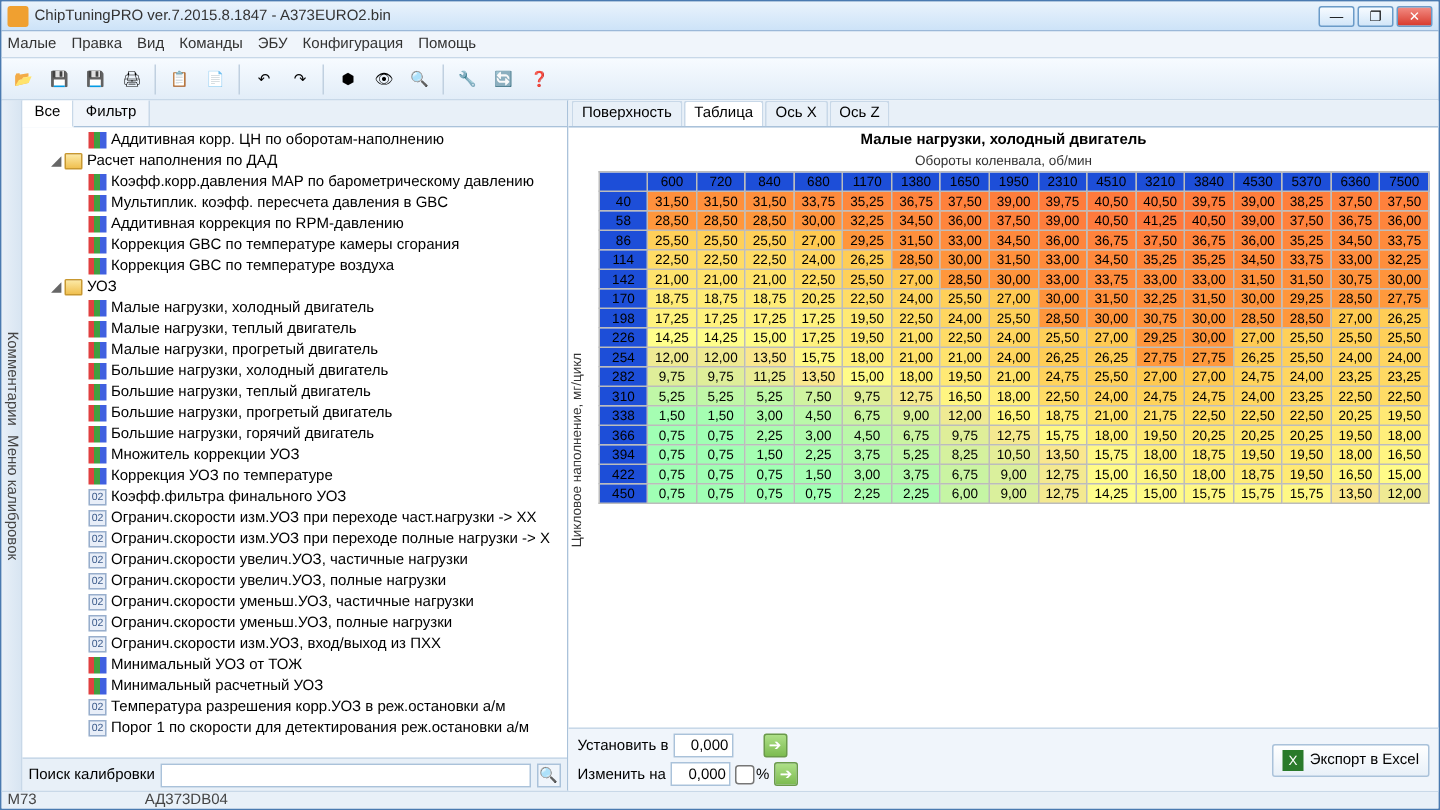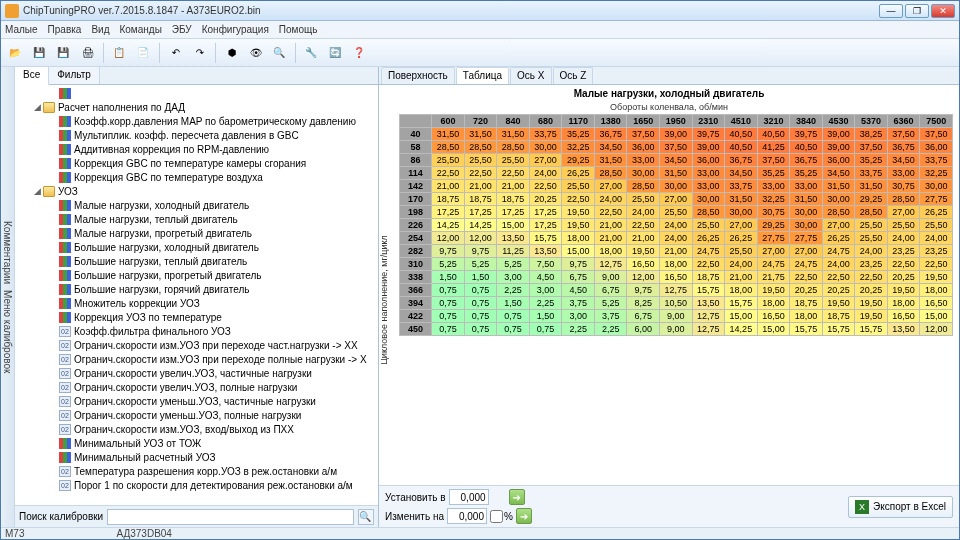--- a/index.html
+++ b/index.html
@@ -37,21 +37,21 @@
 .rightpanel{flex:1;display:flex;flex-direction:column;background:#fff;}
 .righttabs{height:18px;display:flex;background:#e8f0f8;border-bottom:1px solid #aac2da;padding-left:2px;}
 .righttab{padding:2px 6px;border:1px solid #c8d8e8;border-bottom:none;background:#e8f0f8;margin-right:1px;cursor:pointer;font-size:10px;border-radius:2px 2px 0 0;}
 .righttab.active{background:#fff;}
 .tabletitle{text-align:center;font-weight:bold;font-size:10px;padding:3px 0;}
 .tablesubtitle{text-align:center;font-size:9px;color:#333;padding-bottom:2px;}
 .tablewrap{flex:1;overflow:auto;padding:0 6px;position:relative;}
 .vaxis{position:absolute;left:0;top:50%;transform:translateY(-50%) rotate(180deg);writing-mode:vertical-rl;font-size:9px;color:#333;}
 .grid{border-collapse:collapse;margin-left:14px;}
 .grid th,.grid td{border:1px solid #bcbcbc;padding:1px 0;font-size:9px;text-align:center;width:33px;}
-.grid th{background:#a3a3a3;font-weight:bold;color:#000;}
+.grid th{background:#1d4ed8;font-weight:normal;color:#000;}
 .bottombar{height:42px;border-top:1px solid #c8d8e8;background:#f0f5fb;display:flex;align-items:center;padding:0 6px;gap:6px;}
 .bbgroup{display:flex;align-items:center;gap:3px;}
 .bbgroup input[type=text]{width:40px;height:16px;border:1px solid #aac2da;font-size:10px;text-align:right;padding-right:2px;}
 .bbbtn{height:16px;border:1px solid #6a9a4a;background:linear-gradient(#aee088,#7cbb50);padding:0 3px;cursor:pointer;border-radius:2px;color:#fff;display:flex;align-items:center;}
 .excelbtn{margin-left:auto;height:22px;border:1px solid #aac2da;background:linear-gradient(#fff,#e8f0f8);padding:0 6px;cursor:pointer;border-radius:2px;display:flex;align-items:center;gap:4px;}
 .excelbtn .xic{width:14px;height:14px;background:#2a7a2a;color:#fff;font-size:9px;display:flex;align-items:center;justify-content:center;}
 .statusbar{height:14px;background:#e8f0f8;border-top:1px solid #c8d8e8;display:flex;align-items:flex-start;padding:0 4px;font-size:9px;color:#444;gap:20px;}
 ::-webkit-scrollbar{width:14px;height:14px;}
 ::-webkit-scrollbar-track{background:#eef2f8;}
 ::-webkit-scrollbar-thumb{background:linear-gradient(#d4e4f4,#b8d2ec);border:1px solid #9ab6d4;border-radius:2px;}
@@ -107,20 +107,21 @@
   </div>
   <div class="leftpanel">
     <div class="lefttabs">
       <div class="lefttab active">Все</div>
       <div class="lefttab">Фильтр</div>
     </div>
     <div class="tree" id="tree">
         <div class="treenode l2">
           <span class="toggle"></span>
           <span class="ic chart"></span>
+          <span>Аддитивная корр. ЦН по оборотам-наполнению</span>
         </div>
         <div class="treenode l1">
           <span class="toggle">◢</span>
           <span class="ic folder"></span>
           <span>Расчет наполнения по ДАД</span>
         </div>
         <div class="treenode l2">
           <span class="toggle"></span>
           <span class="ic chart"></span>
           <span>Коэфф.корр.давления MAP по барометрическому давлению</span>
@@ -622,14 +623,14 @@
       <div class="excelbtn">
         <span class="xic">X</span>
         <span>Экспорт в Excel</span>
       </div>
     </div>
   </div>
 </div>
 
 <div class="statusbar">
   <span>M73</span>
-  <span style="margin-left:72px;">АД373DB04</span>
+  <span style="margin-left:52px;">АД373DB04</span>
 </div>
 
 </body></html>

